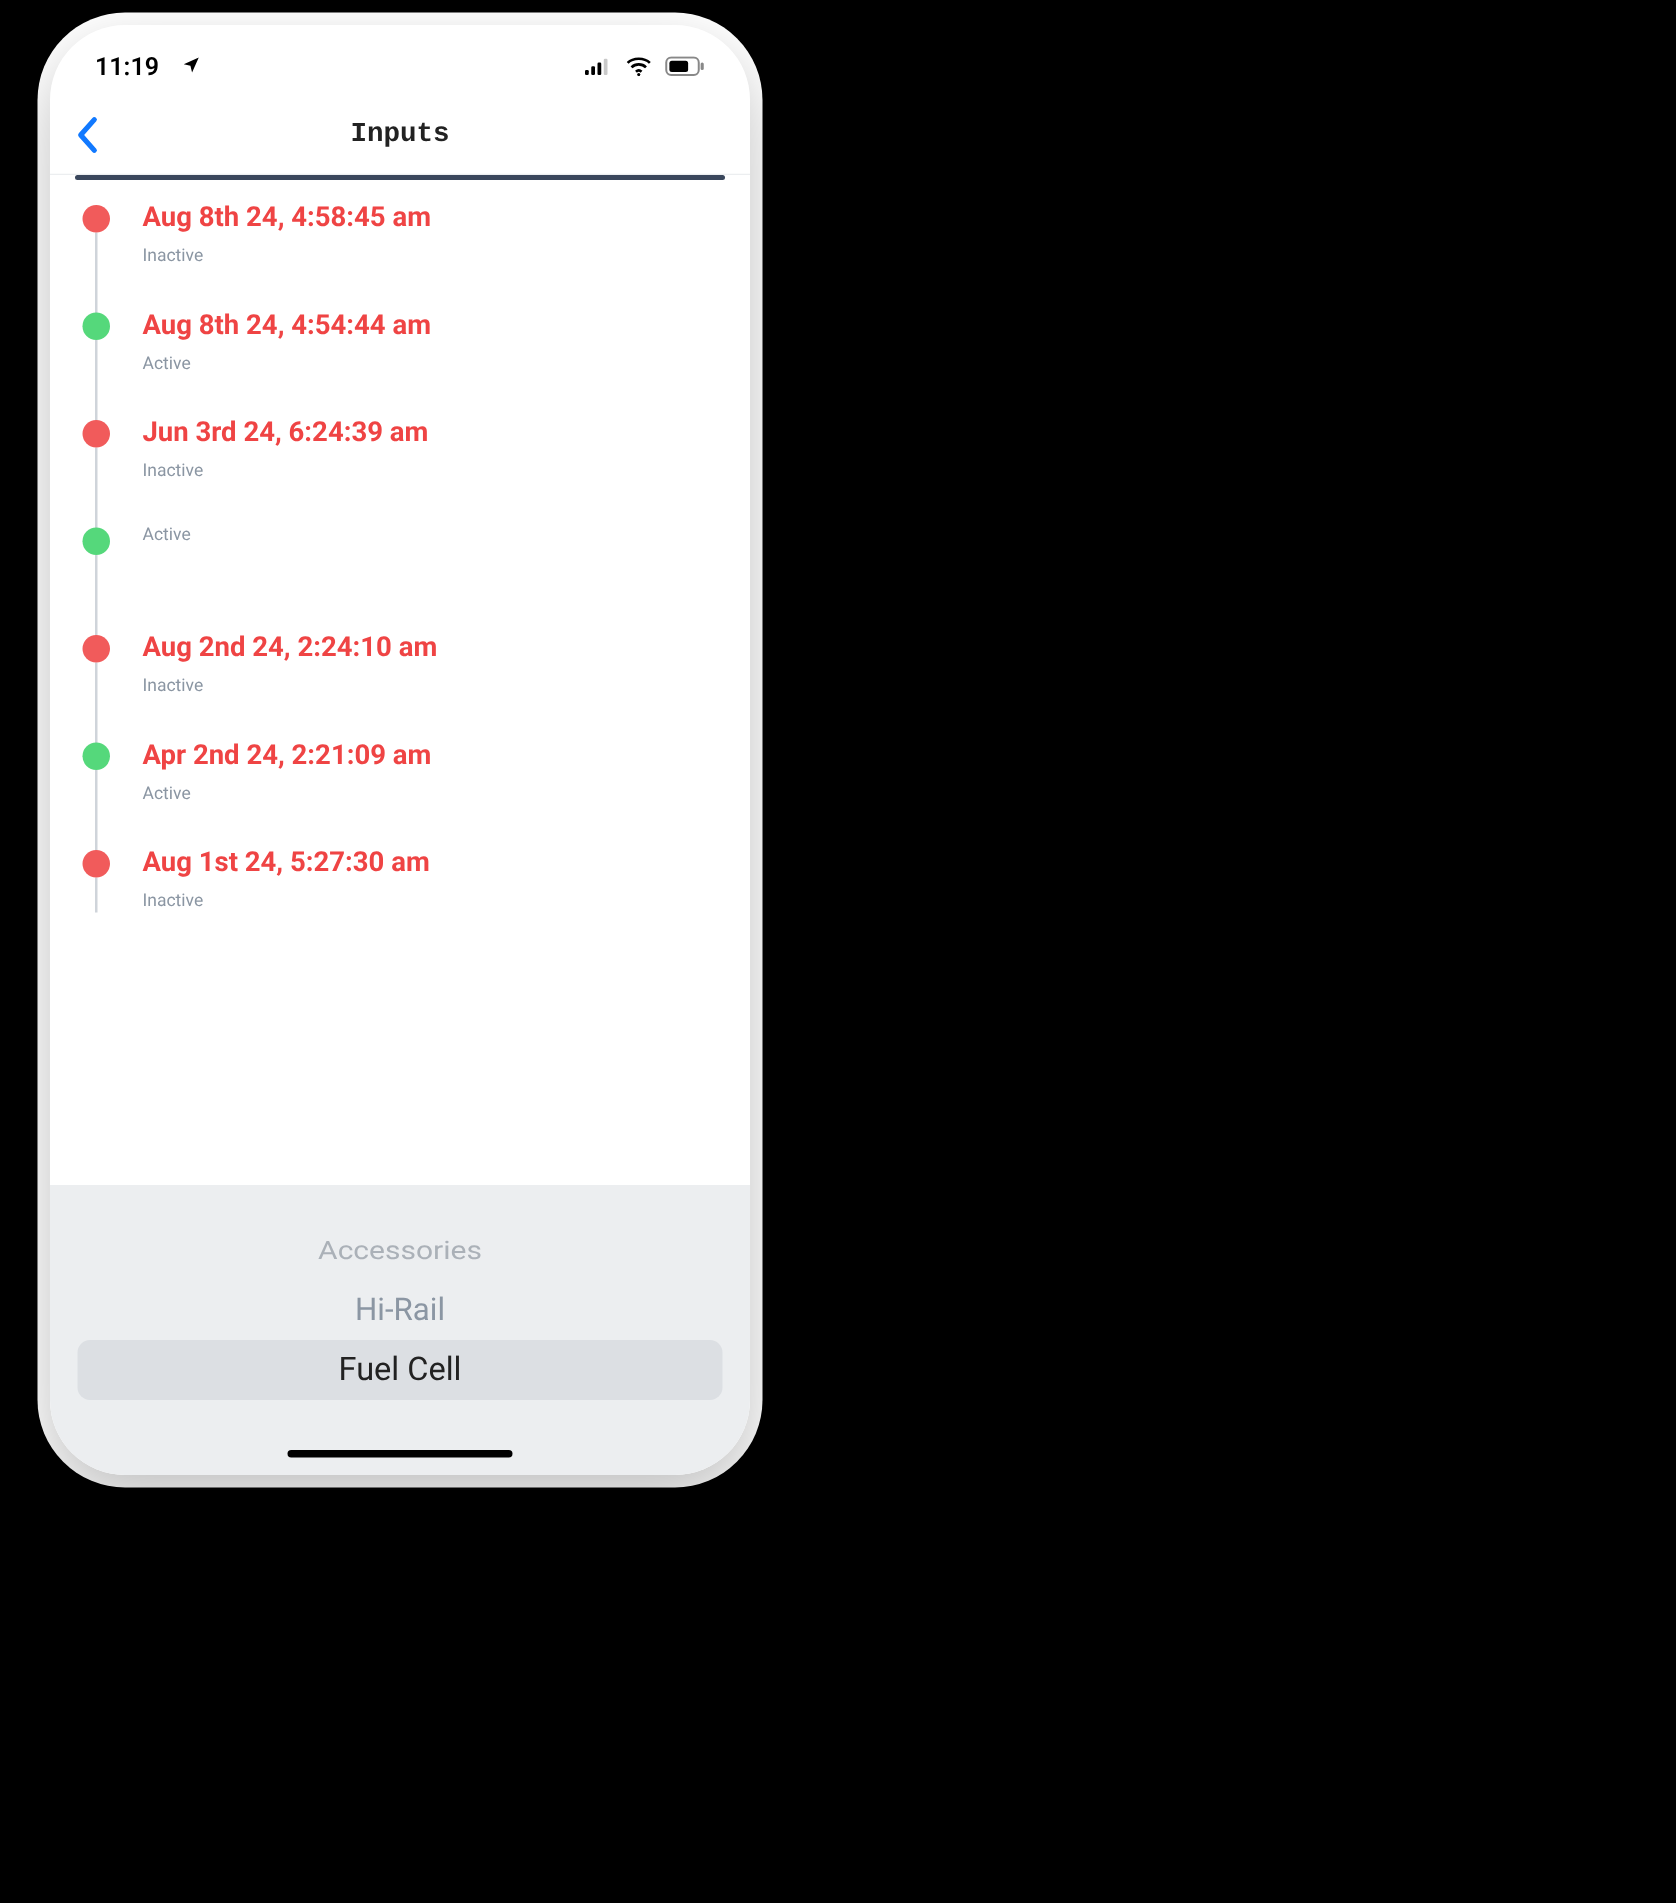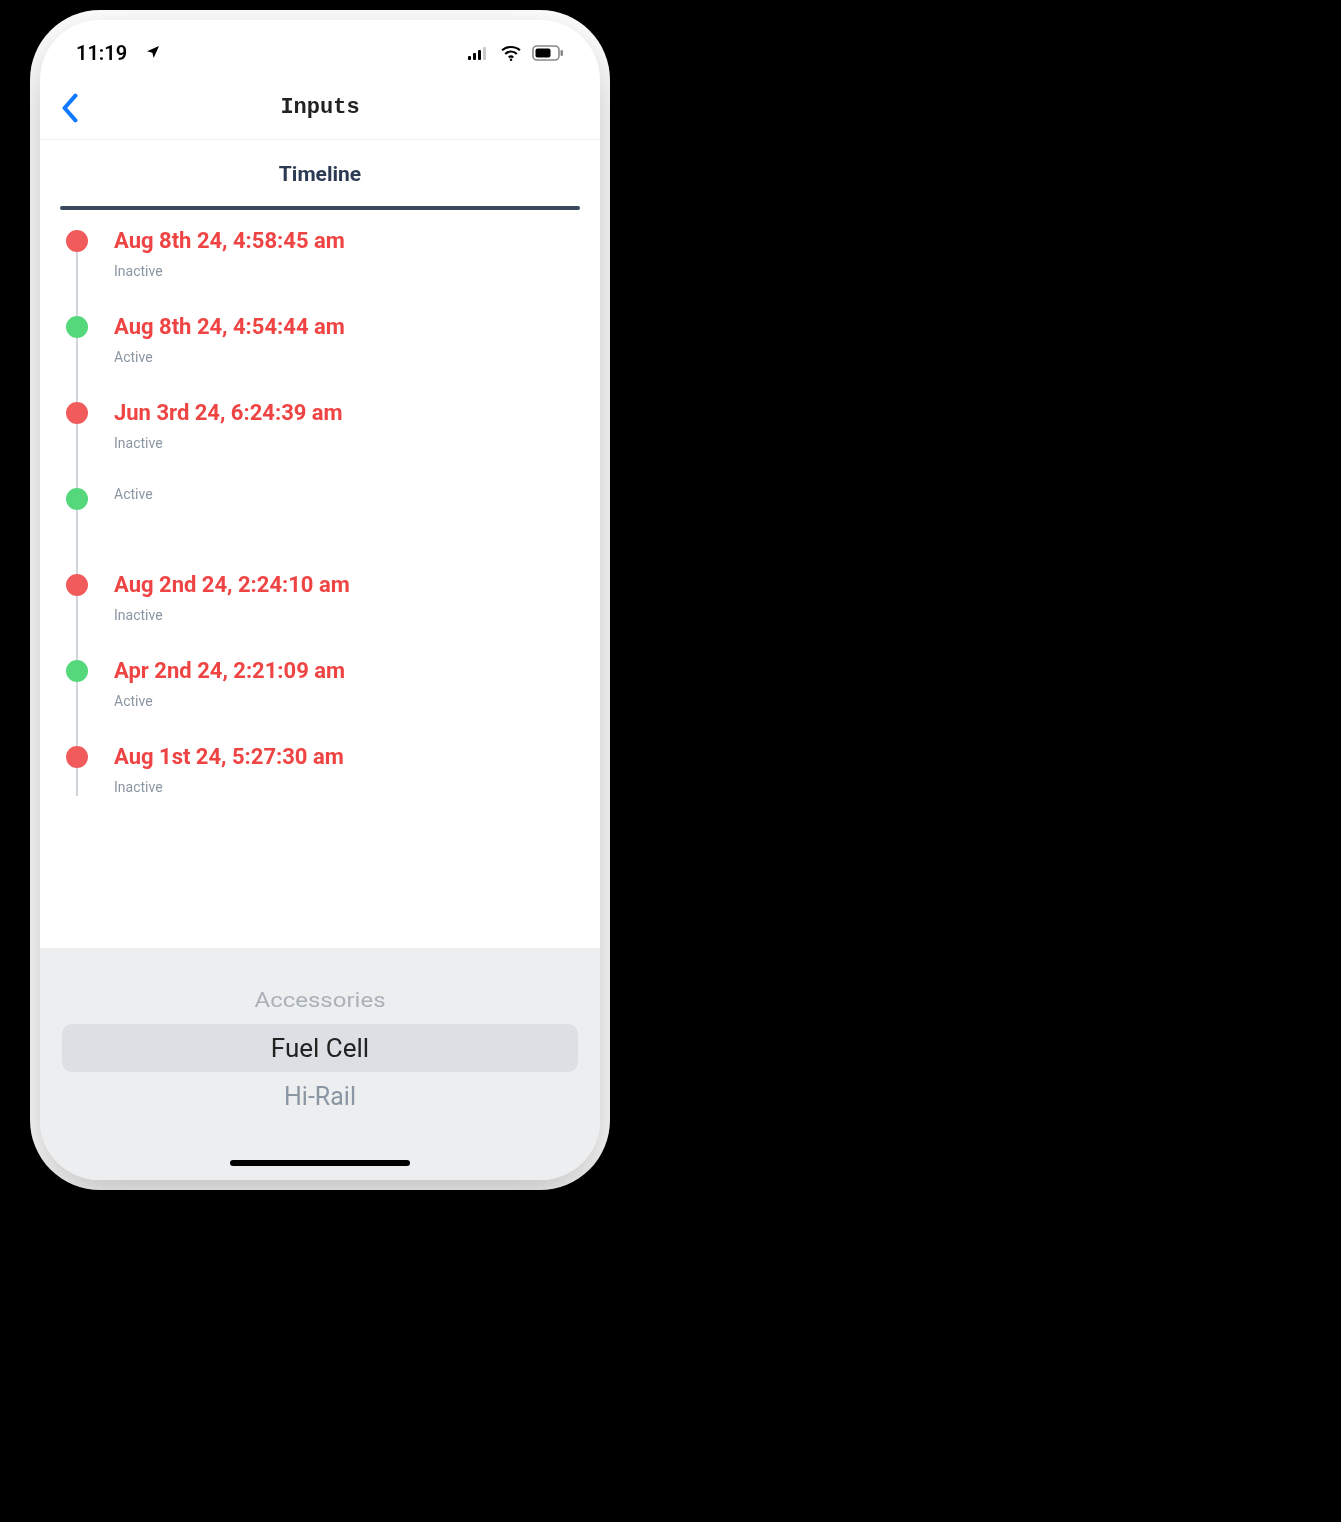--- a/index.html
+++ b/index.html
@@ -202,23 +202,20 @@
 
   <div class="nav-header">
     <div class="back-btn">
       <svg width="20" height="30" viewBox="0 0 12 22" fill="none" stroke="#1179ff" stroke-width="3" stroke-linecap="round" stroke-linejoin="round">
           <polyline points="10,2 2,11 10,20"></polyline>
         </svg>
     </div>
     <div class="nav-title">Inputs</div>
   </div>
 
-  <div class="tab-bar">
-    <div class="tab">Timeline</div>
-  </div>
   <div class="tab-underline"></div>
 
   <div class="timeline-scroll" id="timeline">
       <div class="timeline-item">
         <div class="dot red"></div>
         <div class="ts">Aug 8th 24, 4:58:45 am</div>
         <div class="status">Inactive</div>
       </div>
       <div class="timeline-item">
         <div class="dot green"></div>
@@ -246,19 +243,19 @@
       </div>
       <div class="timeline-item">
         <div class="dot red"></div>
         <div class="ts">Aug 1st 24, 5:27:30 am</div>
         <div class="status">Inactive</div>
       </div>
     </div>
 
   <div class="picker" id="picker">
     <div class="picker-row faded1">Accessories</div>
+      <div class="picker-row faded2">Hi-Rail</div>
       <div class="picker-row selected">Fuel Cell</div>
-      <div class="picker-row faded2">Hi-Rail</div>
       <div class="home-indicator"></div>
   </div>
 
 </div>
 <div class="phone-shadow"></div>
 
 </body></html>

